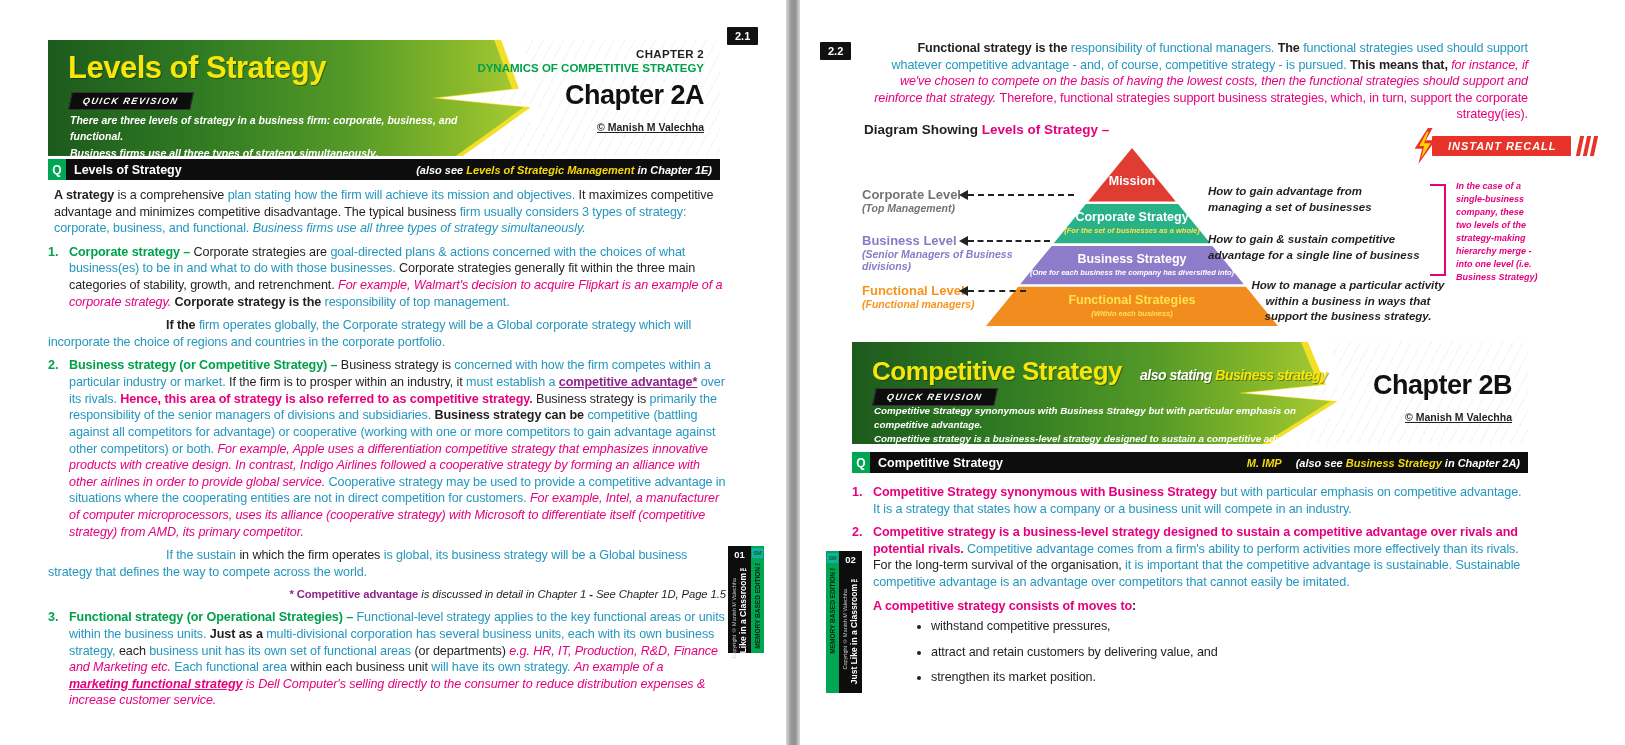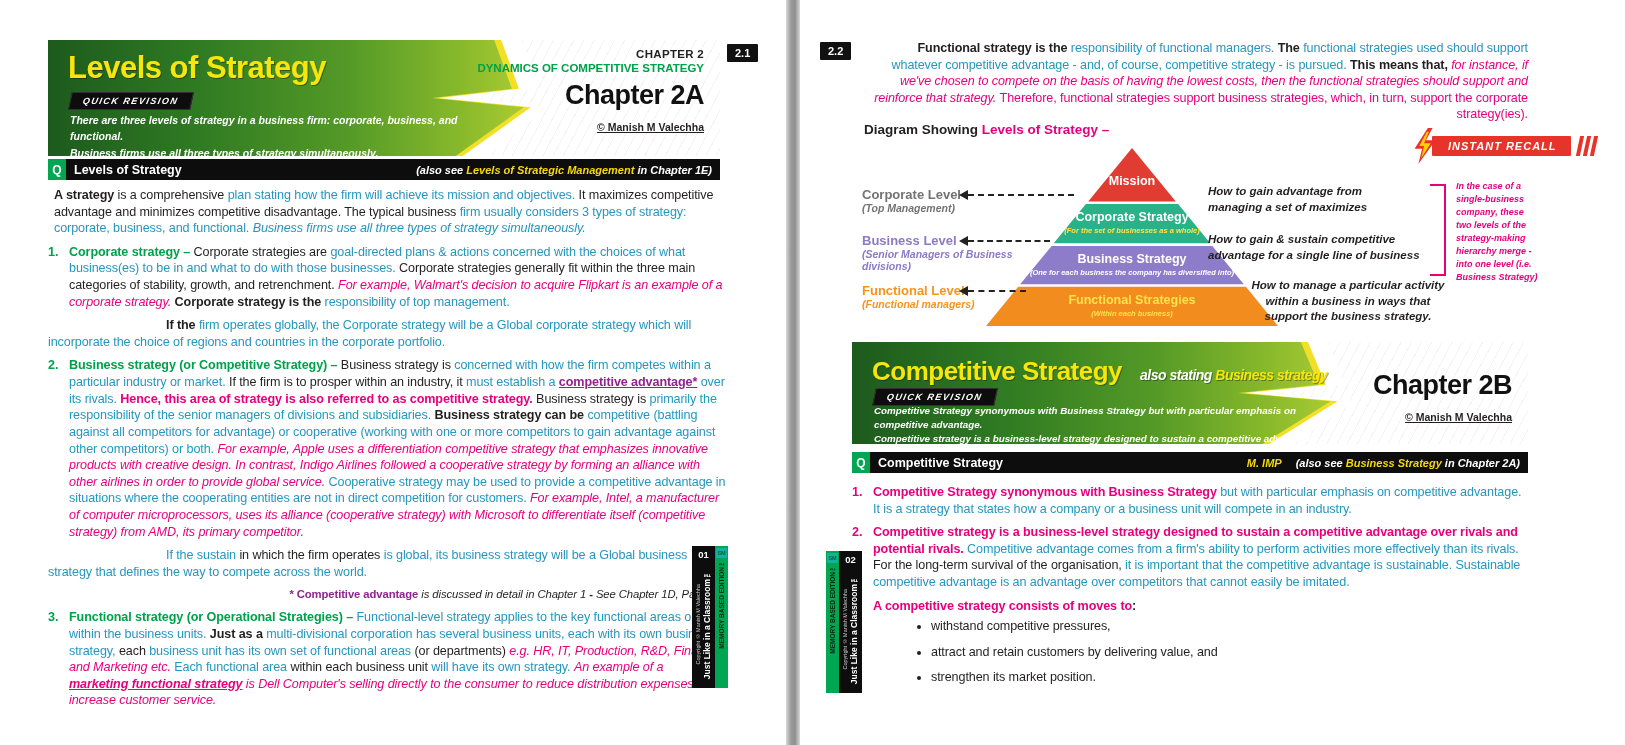--- a/index.html
+++ b/index.html
@@ -116,21 +116,21 @@
   .ir-bars { display:flex; gap:3px; margin-left:5px; }
   .ir-bars span { display:block; width:4px; height:20px; background:#e8332a; transform:skewX(-12deg); }
 </style>
 </head>
 <body>
 
 <div class="stage">
 
   <div class="page page-left">
 
-    <div class="corner-badge" style="left:727px; top:44px;">2.1</div>
+    <div class="corner-badge" style="left:727px; top:27px;">2.1</div>
 
     <div class="banner" style="left:48px; top:40px; width:672px; height:116px;">
       <div class="zag-y"></div>
       <div class="zag-w"></div>
       <div class="zag-hatch"></div>
       <div class="banner-title">Levels of Strategy</div>
       <div class="qr-badge" style="top:52px;">QUICK REVISION</div>
       <div class="banner-lines" style="top:72px; width:420px;">
         <div>There are three levels of strategy in a business firm: corporate, business, and functional.</div>
         <div>Business firms use all three types of strategy simultaneously.</div>
@@ -165,21 +165,21 @@
       </div>
       <p class="subpara"><span class="seg-blue">If the sustain </span><span class="seg-k">in which the firm operates </span><span class="seg-blue">is global, its business strategy will be a Global business strategy that defines the way to compete across the world.</span></p>
       <p class="footnote"><span class="seg-purpleb">* Competitive advantage </span><span class="seg-ki">is discussed in detail in Chapter 1 </span><span class="seg-b">- </span><span class="seg-ki">See Chapter 1D, Page 1.5</span></p>
 
       <div class="nitem">
         <span class="nnum nnum-green">3.</span>
         <span class="nhead">Functional strategy (or Operational Strategies) – </span><span><span class="seg-blue">Functional-level strategy applies to the key functional areas or units within the business units. </span><span class="seg-b">Just as a </span><span class="seg-blue">multi-divisional corporation has several business units, each with its own business strategy, </span><span class="seg-k">each </span><span class="seg-blue">business unit has its own set of functional areas </span><span class="seg-k">(or departments) </span><span class="seg-pinki">e.g. HR, IT,  Production, R&amp;D, Finance and Marketing etc. </span><span class="seg-blue">Each functional area </span><span class="seg-k">within each business unit </span><span class="seg-blue">will have its own strategy. </span><span class="seg-pinki">An example of a </span><span class="seg-pinkiu">marketing functional strategy</span><span class="seg-pinki"> is Dell Computer's selling directly to the consumer to reduce distribution expenses &amp; increase customer service.</span></span>
       </div>
     </div>
 
-    <div class="side-tab" style="left:692px; top:546px; height:142px;">
+    <div class="side-tab" style="left:728px; top:546px; height:107px;">
       <div class="tab-black">
         <div class="tab-num">01</div>
         <div class="tab-vwrap">
           <div class="vtext tab-copy">Copyright © Manish M Valechha</div>
           <div class="vtext tab-class">Just Like in a Classroom™</div>
         </div>
       </div>
       <div class="tab-green">
         <div class="tab-badge">SM</div>
         <div class="vtext tab-ed">MEMORY BASED EDITION™</div>
@@ -236,21 +236,21 @@
       <div class="lvl-sub">(Senior Managers of Business divisions)</div>
     </div>
     <div class="lvl-label lvl-orange" style="left:62px; top:283px;">
       <div class="lvl-title">Functional Level</div>
       <div class="lvl-sub">(Functional managers)</div>
     </div>
     <div class="dash-arrow" style="left:168px; top:194px; width:106px;"></div>
     <div class="dash-arrow" style="left:168px; top:240px; width:82px;"></div>
     <div class="dash-arrow" style="left:168px; top:290px; width:58px;"></div>
 
-    <div class="pyr-note" style="left:408px; top:184px; width:200px; text-align:left;">How to gain advantage from managing a set of maximizes</div>
+    <div class="pyr-note" style="left:408px; top:184px; width:200px; text-align:left;">How to gain advantage from managing a set of businesses</div>
     <div class="pyr-note" style="left:408px; top:232px; width:215px; text-align:left;">How to gain &amp; sustain competitive advantage for a single line of business</div>
     <div class="pyr-note" style="left:448px; top:278px; width:200px;font-style:italic;">How to manage a particular activity within a business in ways that support the business strategy.</div>
 
     <div class="pyr-bracket" style="left:630px; top:184px; width:16px; height:92px;"></div>
     <div class="pyr-sidenote" style="left:656px; top:180px; width:82px;">In the case of a single-business company, these two levels of the strategy-making hierarchy merge - into one level (i.e. Business Strategy)</div>
 
     <div class="banner" style="left:52px; top:342px; width:676px; height:102px;">
       <div class="zag-y"></div>
       <div class="zag-w"></div>
       <div class="zag-hatch"></div>

